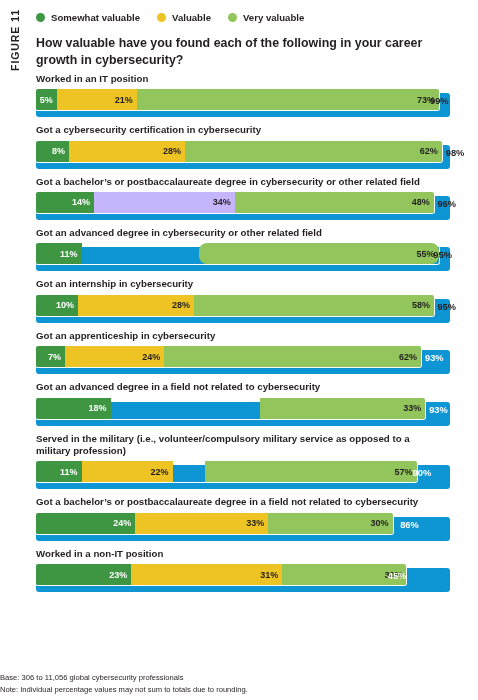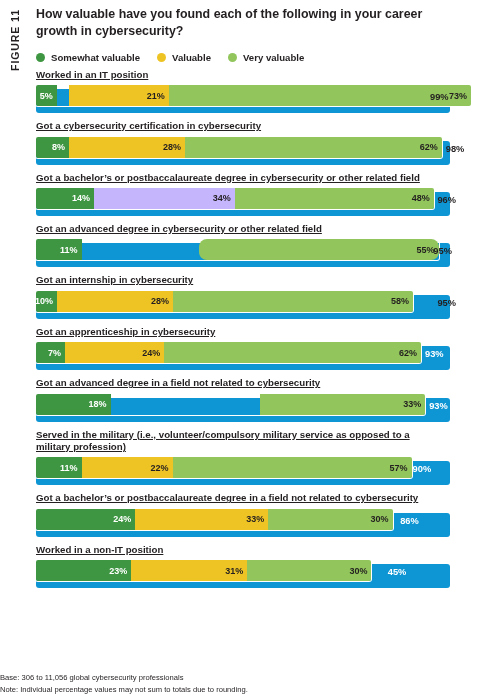--- a/index.html
+++ b/index.html
@@ -88,21 +88,20 @@
 
   .row { margin-bottom: 7px; }
 
   .row-label {
     font-size: 9.7px;
     font-weight: bold;
     line-height: 1.28;
     color: #231f20;
     margin-bottom: 4px;
     width: 400px;
-    text-decoration: underline;
   }
 
   .bar-area {
     position: relative;
     height: 28px;
     width: 414px;
   }
 
   
   .blue-track {
@@ -167,47 +166,47 @@
 </style>
 </head>
 <body>
 
 <div id="figure-label">
   <span>FIGURE 11</span>
 </div>
 
 <div id="content">
 
-  <div id="chart-title">How valuable have you found each of the following in your career growth in cybersecurity?</div>
-
   <div id="legend">
       <div class="legend-item">
         <span class="legend-dot" style="background: rgb(63, 150, 66);"></span>
         <span class="legend-text">Somewhat valuable</span>
       </div>
       <div class="legend-item">
         <span class="legend-dot" style="background: rgb(238, 196, 37);"></span>
         <span class="legend-text">Valuable</span>
       </div>
       <div class="legend-item">
         <span class="legend-dot" style="background: rgb(146, 198, 92);"></span>
         <span class="legend-text">Very valuable</span>
       </div>
     </div>
 
+  <div id="chart-title">How valuable have you found each of the following in your career growth in cybersecurity?</div>
+
   <div id="rows">
       <div class="row">
         <div class="row-label">Worked in an IT position</div>
         <div class="bar-area">
           <div class="blue-track"></div>
           <div class="stack">
             <div class="seg seg-somewhat" style="width: 20.7px; background: rgb(63, 150, 66);">
               <span>5%</span>
             </div>
-            <div class="seg seg-valuable" style="width: 100px; background: rgb(238, 196, 37); margin-left: 12px;">
+            <div class="seg seg-valuable" style="width: 80px; background: rgb(238, 196, 37);">
               <span>21%</span>
             </div>
             <div class="seg seg-very" style="width: 302.22px; background: rgb(146, 198, 92);">
               <span>73%</span>
             </div>
           </div>
           <div class="total outside" style="left: 394px;">99%</div>
         </div>
       </div>
       <div class="row">
@@ -262,21 +261,21 @@
             </div>
           </div>
           <div class="total outside" style="left: 397.3px;">95%</div>
         </div>
       </div>
       <div class="row">
         <div class="row-label">Got an internship in cybersecurity</div>
         <div class="bar-area">
           <div class="blue-track"></div>
           <div class="stack">
-            <div class="seg seg-somewhat" style="width: 21px; background: rgb(63, 150, 66);">
+            <div class="seg seg-somewhat" style="width: 42px; background: rgb(63, 150, 66);">
               <span>10%</span>
             </div>
             <div class="seg seg-valuable" style="width: 115.92px; background: rgb(238, 196, 37);">
               <span>28%</span>
             </div>
             <div class="seg seg-very" style="width: 240.12px; background: rgb(146, 198, 92);">
               <span>58%</span>
             </div>
           </div>
           <div class="total outside" style="left: 401.44px;">95%</div>
@@ -322,21 +321,21 @@
         <div class="row-label">Served in the military (i.e., volunteer/compulsory military service as opposed to a military profession)</div>
         <div class="bar-area">
           <div class="blue-track"></div>
           <div class="stack">
             <div class="seg seg-somewhat" style="width: 45.54px; background: rgb(63, 150, 66);">
               <span>11%</span>
             </div>
             <div class="seg seg-valuable" style="width: 91.08px; background: rgb(238, 196, 37);">
               <span>22%</span>
             </div>
-            <div class="seg seg-very" style="width: 239px; background: rgb(146, 198, 92);">
+            <div class="seg seg-very" style="width: 212px; background: rgb(146, 198, 92); margin-left: 32px;">
               <span>57%</span>
             </div>
           </div>
           <div class="total inside" style="left: 376.6px;">90%</div>
         </div>
       </div>
       <div class="row">
         <div class="row-label">Got a bachelor’s or postbaccalaureate degree in a field not related to cybersecurity</div>
         <div class="bar-area">
           <div class="blue-track"></div>
@@ -355,21 +354,21 @@
         </div>
       </div>
       <div class="row">
         <div class="row-label">Worked in a non-IT position</div>
         <div class="bar-area">
           <div class="blue-track"></div>
           <div class="stack">
             <div class="seg seg-somewhat" style="width: 95.22px; background: rgb(63, 150, 66);">
               <span>23%</span>
             </div>
-            <div class="seg seg-valuable" style="width: 116px; background: rgb(238, 196, 37);">
+            <div class="seg seg-valuable" style="width: 151px; background: rgb(238, 196, 37);">
               <span>31%</span>
             </div>
             <div class="seg seg-very" style="width: 124.2px; background: rgb(146, 198, 92);">
               <span>30%</span>
             </div>
           </div>
           <div class="total inside" style="left: 351.76px;">45%</div>
         </div>
       </div>
     </div>

